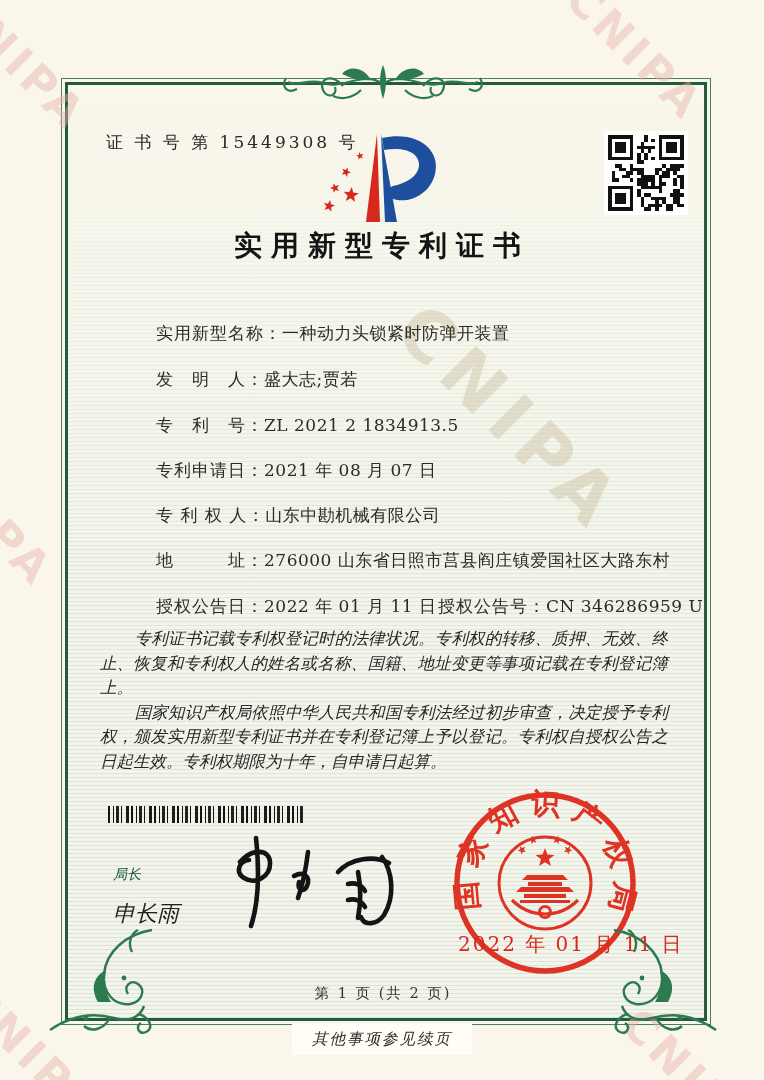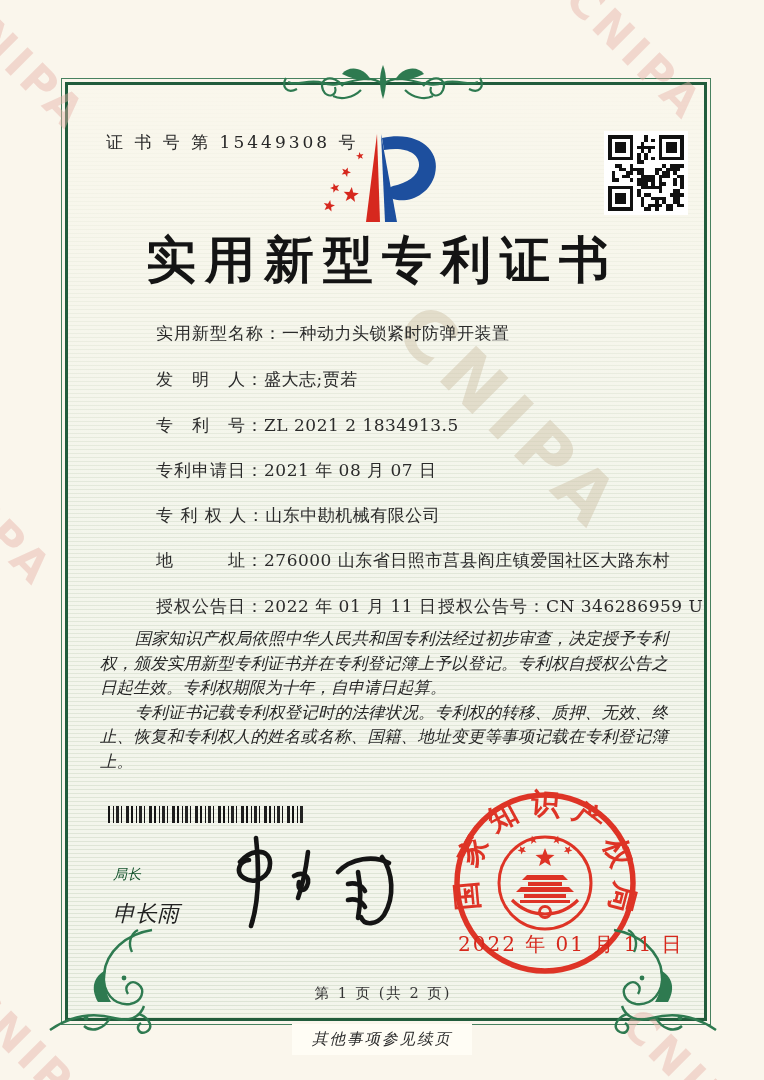--- a/index.html
+++ b/index.html
@@ -15,21 +15,21 @@
            repeating-linear-gradient(180deg, rgba(160,180,150,0.28) 0 1px, rgba(0,0,0,0) 1px 4px);
          background-color:#f3f5ec;}
 
   
   .wm{position:absolute;z-index:2;font-family:"DejaVu Sans", sans-serif;font-weight:700;
       transform-origin:0 0;transform:rotate(45deg);letter-spacing:5px;white-space:nowrap;}
   .wm-pink{font-size:44px;color:rgba(230,178,168,0.45);}
   .wm-center{font-size:70px;color:rgba(208,196,170,0.5);letter-spacing:10px;}
 
   .certno{left:106px;top:131px;font-size:17px;letter-spacing:3px;color:#272727;}
-  .title{left:0;width:764px;top:227px;text-align:center;font-size:50px;font-weight:700;
+  .title{left:0;width:764px;top:227px;text-align:center;font-size:28px;font-weight:700;
          letter-spacing:9px;color:#141414;}
 
   .field{left:108px;font-size:17px;color:#2b2b2b;white-space:nowrap;letter-spacing:0.5px;}
   .field .lab{letter-spacing:1px;margin-left:48px;}
 
   .body-text{left:100px;top:627px;width:568px;font-size:16.5px;line-height:24.5px;
              color:#262626;text-align:justify;}
   .body-text p{margin:0;text-indent:2.1em;}
   .kai{font-style:italic;}
 
@@ -317,22 +317,22 @@
 <div class="abs field" style="top:368px"><span class="lab">发　明　人：</span><span>盛大志;贾若</span></div>
 <div class="abs field" style="top:414px"><span class="lab">专　利　号：</span><span>ZL 2021 2 1834913.5</span></div>
 <div class="abs field" style="top:459px"><span class="lab">专利申请日：</span><span>2021 年 08 月 07 日</span></div>
 <div class="abs field" style="top:504px"><span class="lab">专 利 权 人：</span><span>山东中勘机械有限公司</span></div>
 <div class="abs field" style="top:549px"><span class="lab">地　　　址：</span><span>276000 山东省日照市莒县阎庄镇爱国社区大路东村</span></div>
 
 <div class="abs field" style="top:595px"><span class="lab">授权公告日：</span><span>2022 年 01 月 11 日</span></div>
 <div class="abs field" style="top:595px;left:390px"><span class="lab">授权公告号：</span><span>CN 346286959 U</span></div>
 
 <div class="abs body-text kai">
+  <p>专利证书记载专利权登记时的法律状况。专利权的转移、质押、无效、终止、恢复和专利权人的姓名或名称、国籍、地址变更等事项记载在专利登记簿上。</p>
   <p>国家知识产权局依照中华人民共和国专利法经过初步审查，决定授予专利权，颁发实用新型专利证书并在专利登记簿上予以登记。专利权自授权公告之日起生效。专利权期限为十年，自申请日起算。</p>
-  <p>专利证书记载专利权登记时的法律状况。专利权的转移、质押、无效、终止、恢复和专利权人的姓名或名称、国籍、地址变更等事项记载在专利登记簿上。</p>
 </div>
 
 <div class="abs barcode"></div>
 
 <div class="abs sig-title kai">局长</div>
 <div class="abs sig-name kai">申长雨</div>
 <div class="abs" style="left:212px;top:832px;width:195px;height:105px">
   <svg width="195" height="105" viewBox="0 0 195 105" fill="none" stroke="#141414" stroke-width="4.6" stroke-linecap="round">
     <path d="M28,30 C40,16 57,17 58,30 C59,45 43,53 32,46 C23,40 27,29 37,28"></path>
     <path d="M44,6 C47,35 47,70 39,94"></path>

